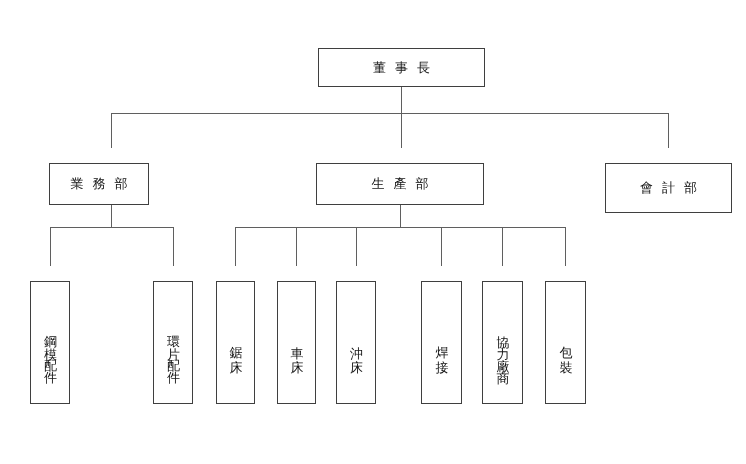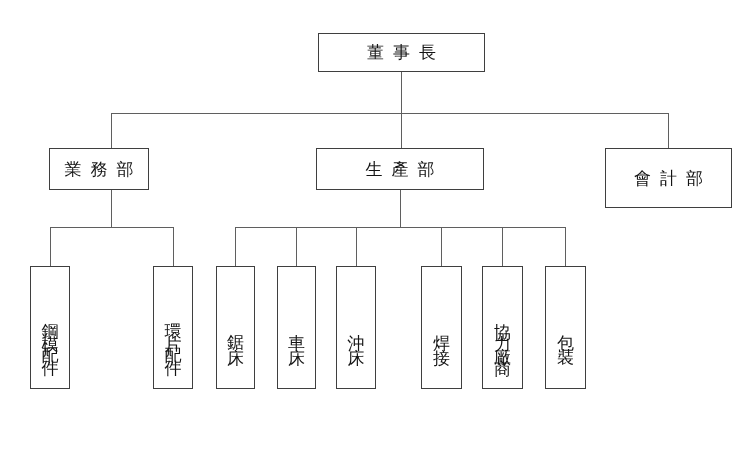--- a/index.html
+++ b/index.html
@@ -16,23 +16,24 @@
     font-family: "Liberation Serif", "DejaVu Serif", serif;
   }
   .box {
     position: absolute;
     box-sizing: border-box;
     background: #ffffff;
     border: 1px solid #3f3f3f;
     display: flex;
     align-items: center;
     justify-content: center;
-    font-size: 17px;
+    font-size: 13px;
     color: #141414;
     z-index: 2;
+    margin-top: 15px;
   }
   .hbox {
     letter-spacing: 9px;
     padding-left: 9px; 
   }
   .vbox {
     writing-mode: vertical-lr;
     text-orientation: upright;
   }
   .v2 { letter-spacing: 14px; padding-top: 14px; }
@@ -41,21 +42,21 @@
   .line {
     position: absolute;
     background: #5f5f5f;
     z-index: 1;
   }
 
   
   #node-root        { left: 318px; top: 33px;  width: 167px; height: 39px; }
   #node-business    { left: 49px;  top: 148px; width: 100px; height: 42px; }
   #node-production  { left: 316px; top: 148px; width: 168px; height: 42px; }
-  #node-accounting  { left: 605px; top: 148px; width: 127px; height: 60px; }
+  #node-accounting  { left: 605px; top: 148px; width: 127px; height: 50px; }
 
   .leaf { top: 266px; height: 123px; }
   #node-steel-mold  { left: 30px;  width: 40px; }
   #node-ring-parts  { left: 153px; width: 40px; }
   #node-saw         { left: 216px; width: 39px; }
   #node-lathe       { left: 277px; width: 39px; }
   #node-punch       { left: 336px; width: 40px; }
   #node-welding     { left: 421px; width: 41px; }
   #node-subcontract { left: 482px; width: 41px; }
   #node-packaging   { left: 545px; width: 41px; }

